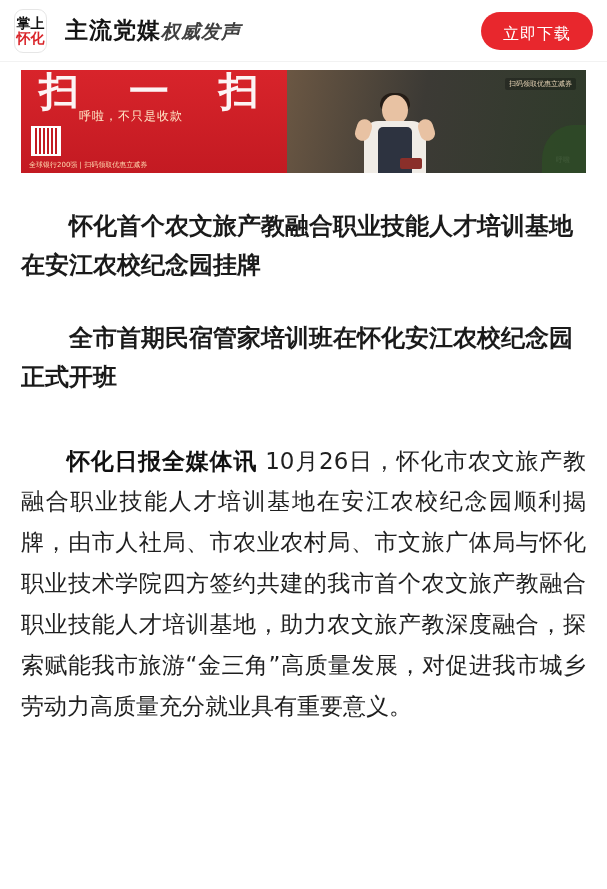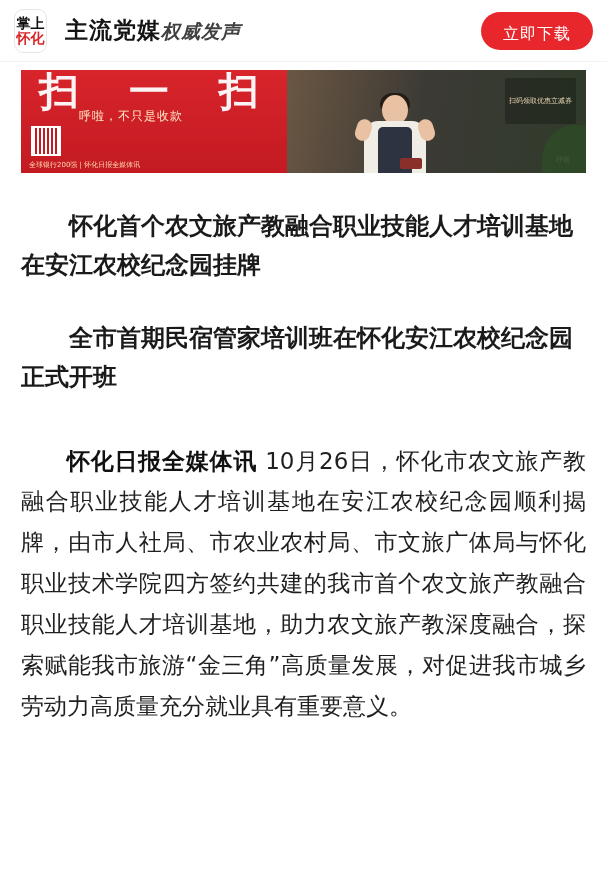--- a/index.html
+++ b/index.html
@@ -203,21 +203,21 @@
   .ad-person .arm-l { left: 4px; transform: rotate(18deg); }
   .ad-person .arm-r { right: 4px; transform: rotate(-18deg); }
   .ad-badge {
     position: absolute;
     right: 10px;
     top: 8px;
     font-family: "DejaVu Sans", "Liberation Sans", sans-serif;
     font-size: 7px;
     color: #e7d4b6;
     background: rgba(0,0,0,.25);
-    padding: 18px 4px;
+    padding: 1px 4px;
     border-radius: 2px;
     white-space: nowrap;
   }
   .ad-tag {
     position: absolute;
     right: 16px;
     bottom: 8px;
     font-family: "DejaVu Sans", "Liberation Sans", sans-serif;
     font-size: 7px;
     color: #ffffff;
@@ -294,21 +294,21 @@
     <span class="banner-sub">权威发声</span>
   </div>
   <button class="download-btn">立即下载</button>
 </div>
 
 <div class="ad-strip">
   <div class="ad-left">
     <div class="ad-big-text">扫 一 扫</div>
     <div class="ad-slogan">呼啦，不只是收款</div>
     <div class="ad-qr"></div>
-    <div class="ad-foot">全球银行200强 | 怀化日报全媒体讯</div>
+    <div class="ad-foot">全球银行200强 | 扫码领取优惠立减券</div>
   </div>
   <div class="ad-right">
     <div class="ad-person">
       <div class="hair"></div>
       <div class="head"></div>
       <div class="body"></div>
       <div class="apron"></div>
       <div class="arm-l"></div>
       <div class="arm-r"></div>
     </div>

